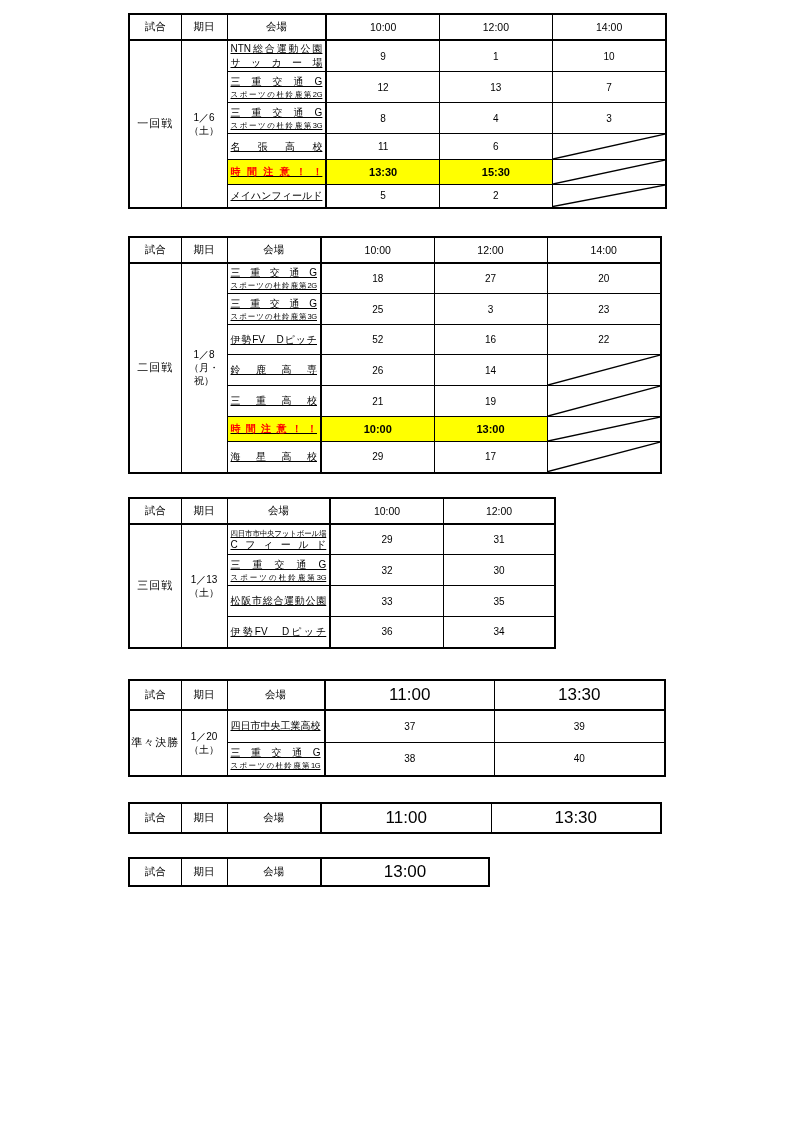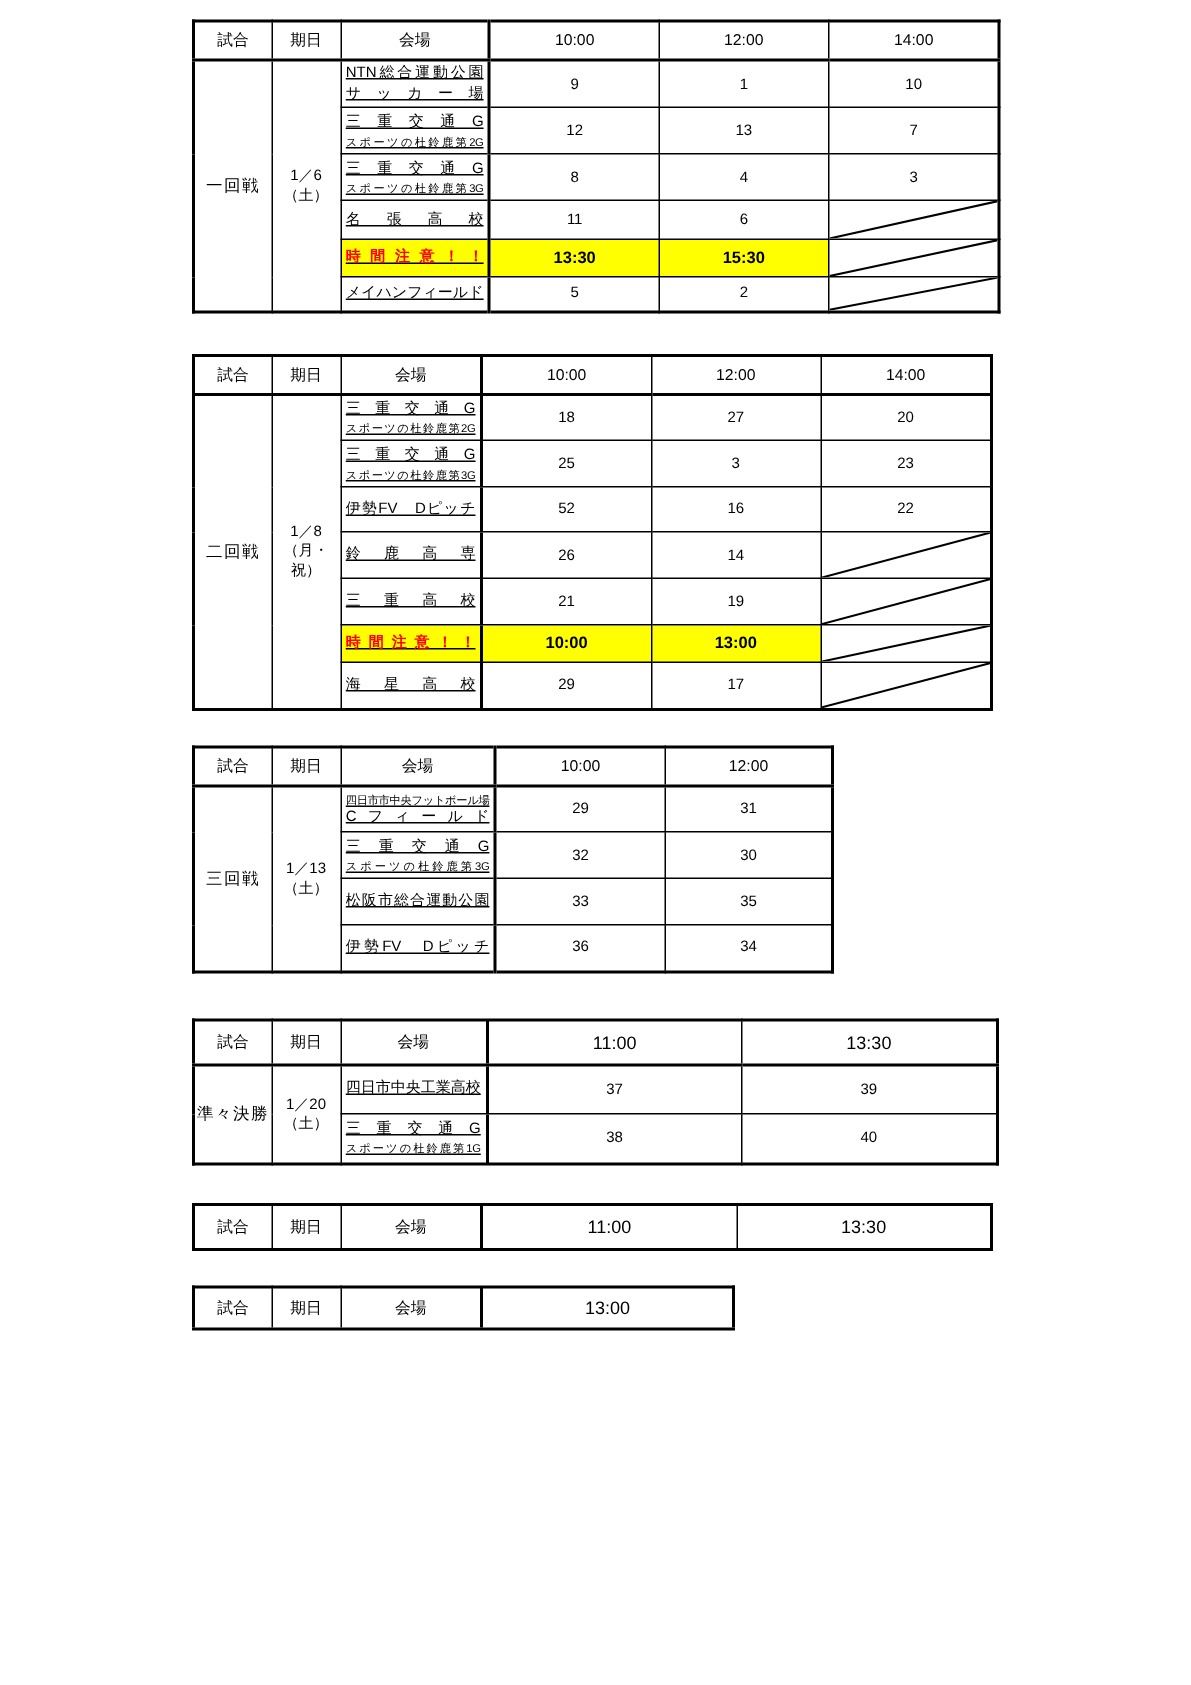--- a/index.html
+++ b/index.html
@@ -16,21 +16,21 @@
   .content { margin-left:128px; }
   table.sched {
     border-collapse:collapse; table-layout:fixed;
     border:2px solid #000; background:#fff;
   }
   .sched th, .sched td {
     border:1px solid #000; overflow:hidden; padding:0; vertical-align:middle;
   }
   .sched tr.head th { border-bottom:2px solid #000; font-weight:normal; font-size:10.5px; text-align:center; }
   .sched th.time { font-weight:bold; font-size:10.5px; }
-  .sched.big th.time { font-size:12px; }
+  .sched.big th.time { font-size:17px; }
   .tl { border-left:2px solid #000 !important; }
   td.match { font-size:11px; text-align:center; letter-spacing:1px; }
   td.date  { font-size:10px; text-align:center; line-height:13px; }
   td.venue { padding:1px 3px;text-decoration:underline; }
   .vl { font-size:10px; line-height:14px; text-align:justify; text-align-last:justify; white-space:nowrap; }
   .vs { font-size:7.5px; line-height:11px; letter-spacing:-0.2px; }
   .vm { font-size:10px;  line-height:12px; }
   td.num { text-align:center; font-size:10px; }
   td.diag { position:relative; padding:0; }
   td.diag svg { position:absolute; left:0; top:0; width:100%; height:100%; display:block; }

